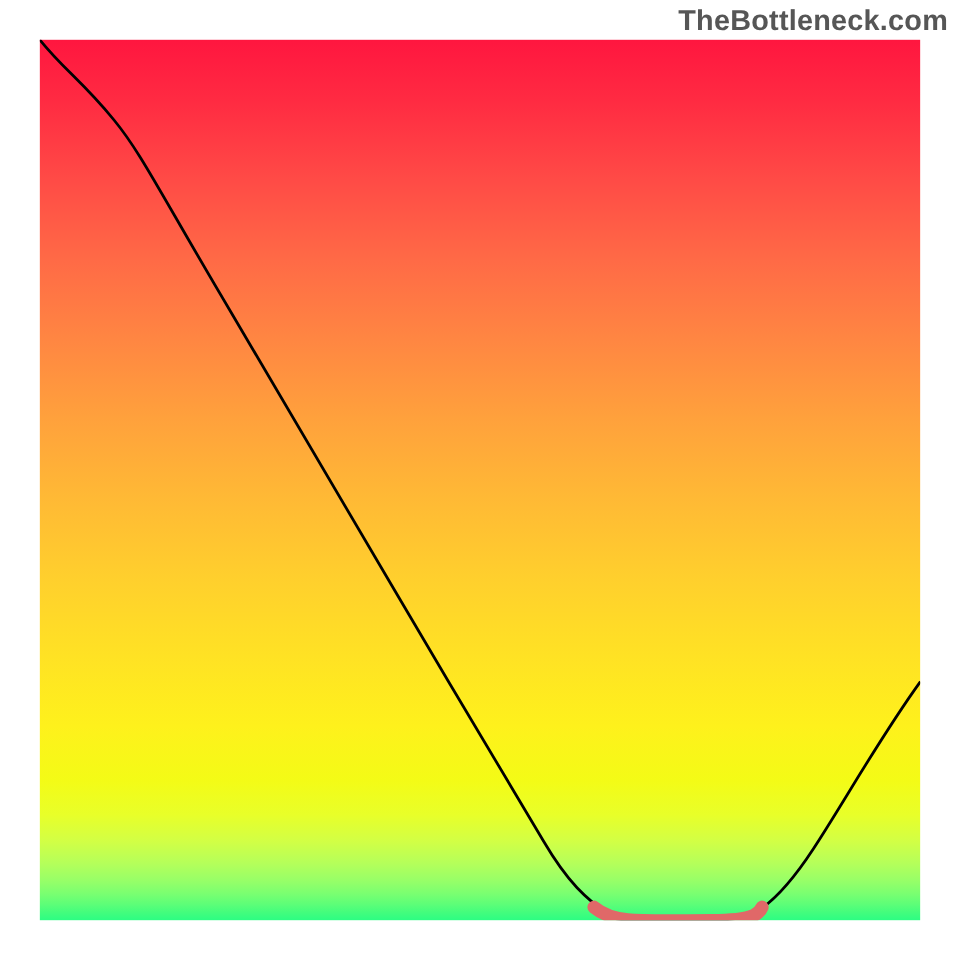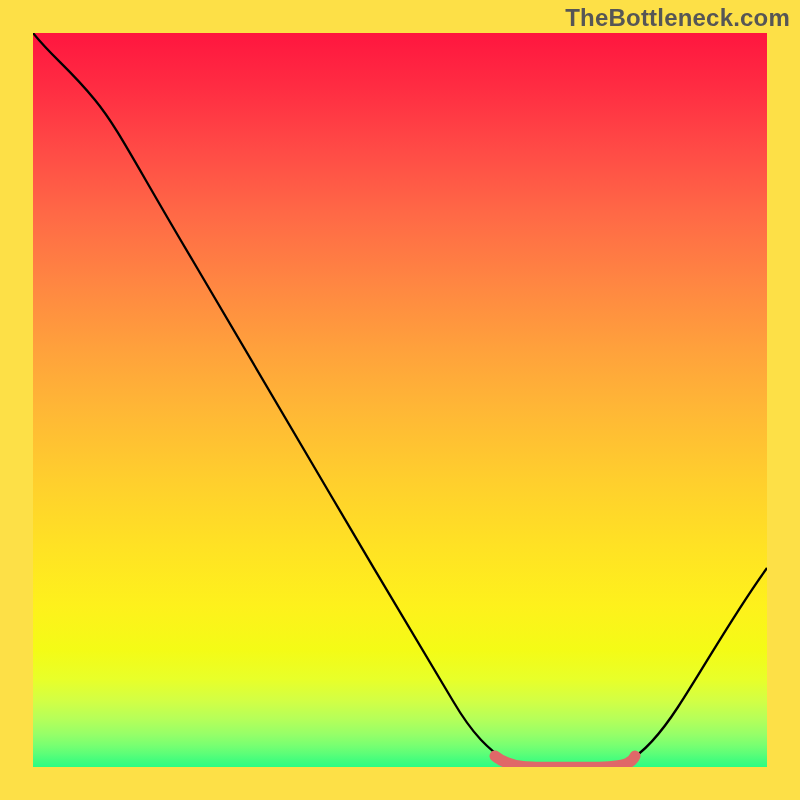--- a/index.html
+++ b/index.html
@@ -1,21 +1,21 @@
 <!DOCTYPE html>
 <html><head>
 <meta charset="utf-8">
 <style>
   * { margin: 0; padding: 0; box-sizing: border-box; }
   html, body { width: 800px; height: 800px; background: #000; overflow: hidden; }
   .frame {
     position: relative;
     width: 800px;
     height: 800px;
-    background: #fde047;
+    background: #ffffff;
   }
   .watermark {
     position: absolute;
     top: 4px;
     right: 10px;
     font-family: Arial, Helvetica, sans-serif;
     font-size: 24px;
     font-weight: bold;
     color: #565656;
     letter-spacing: 0.2px;

